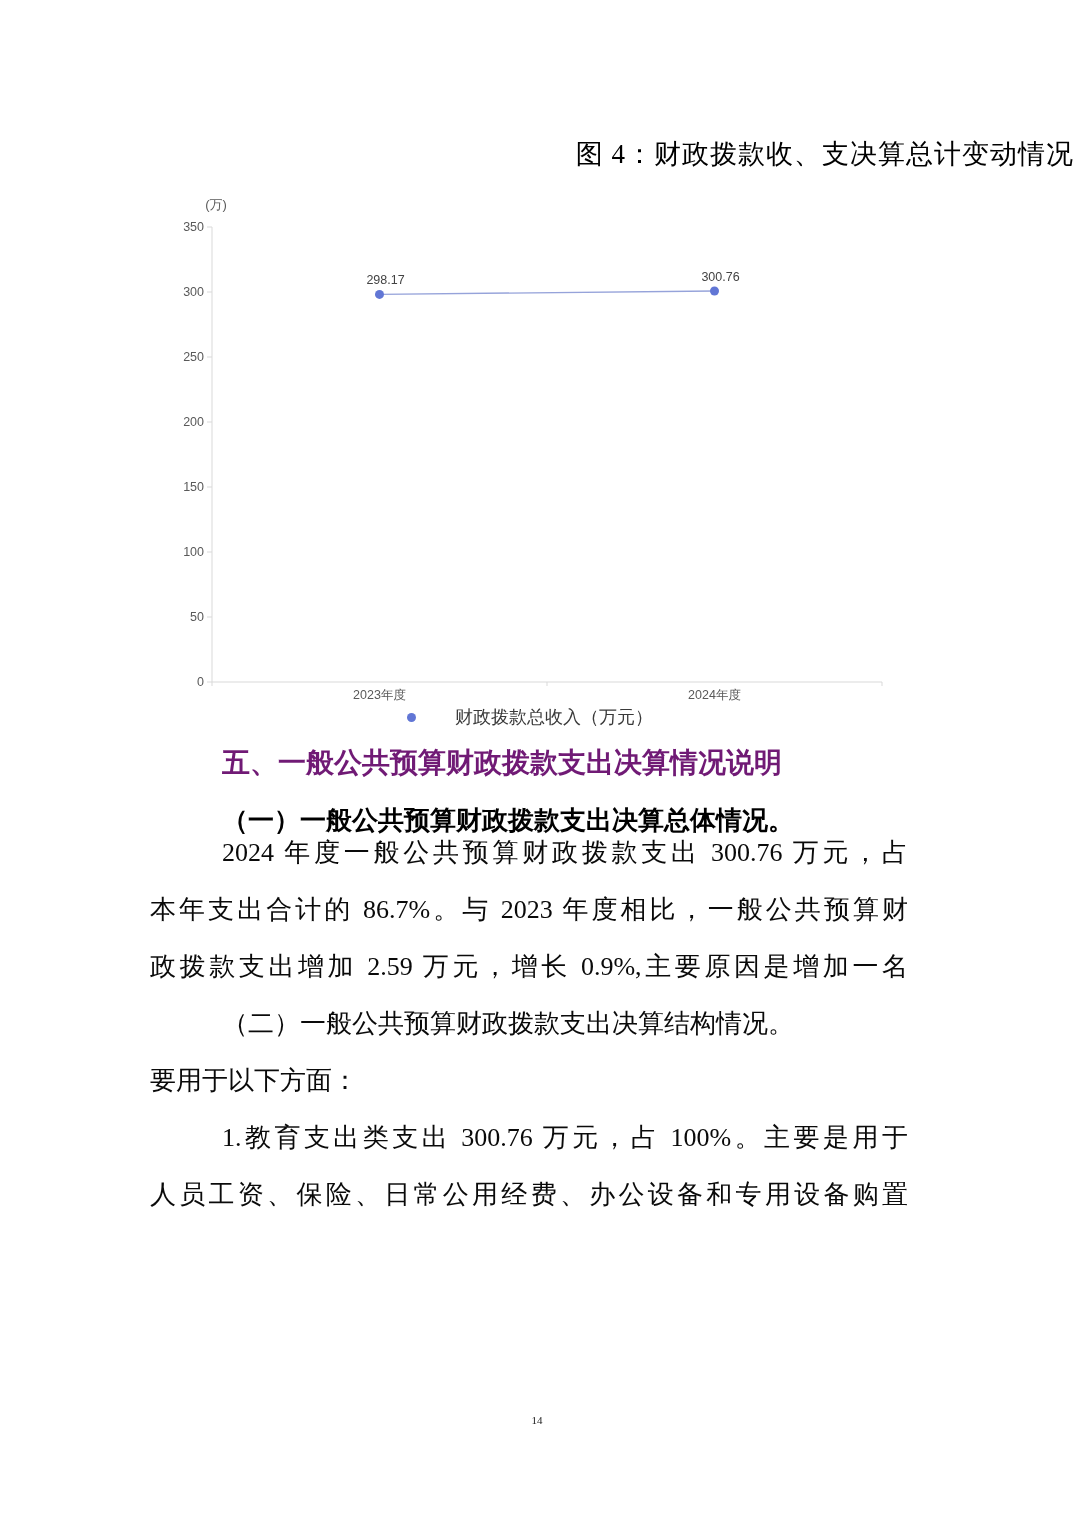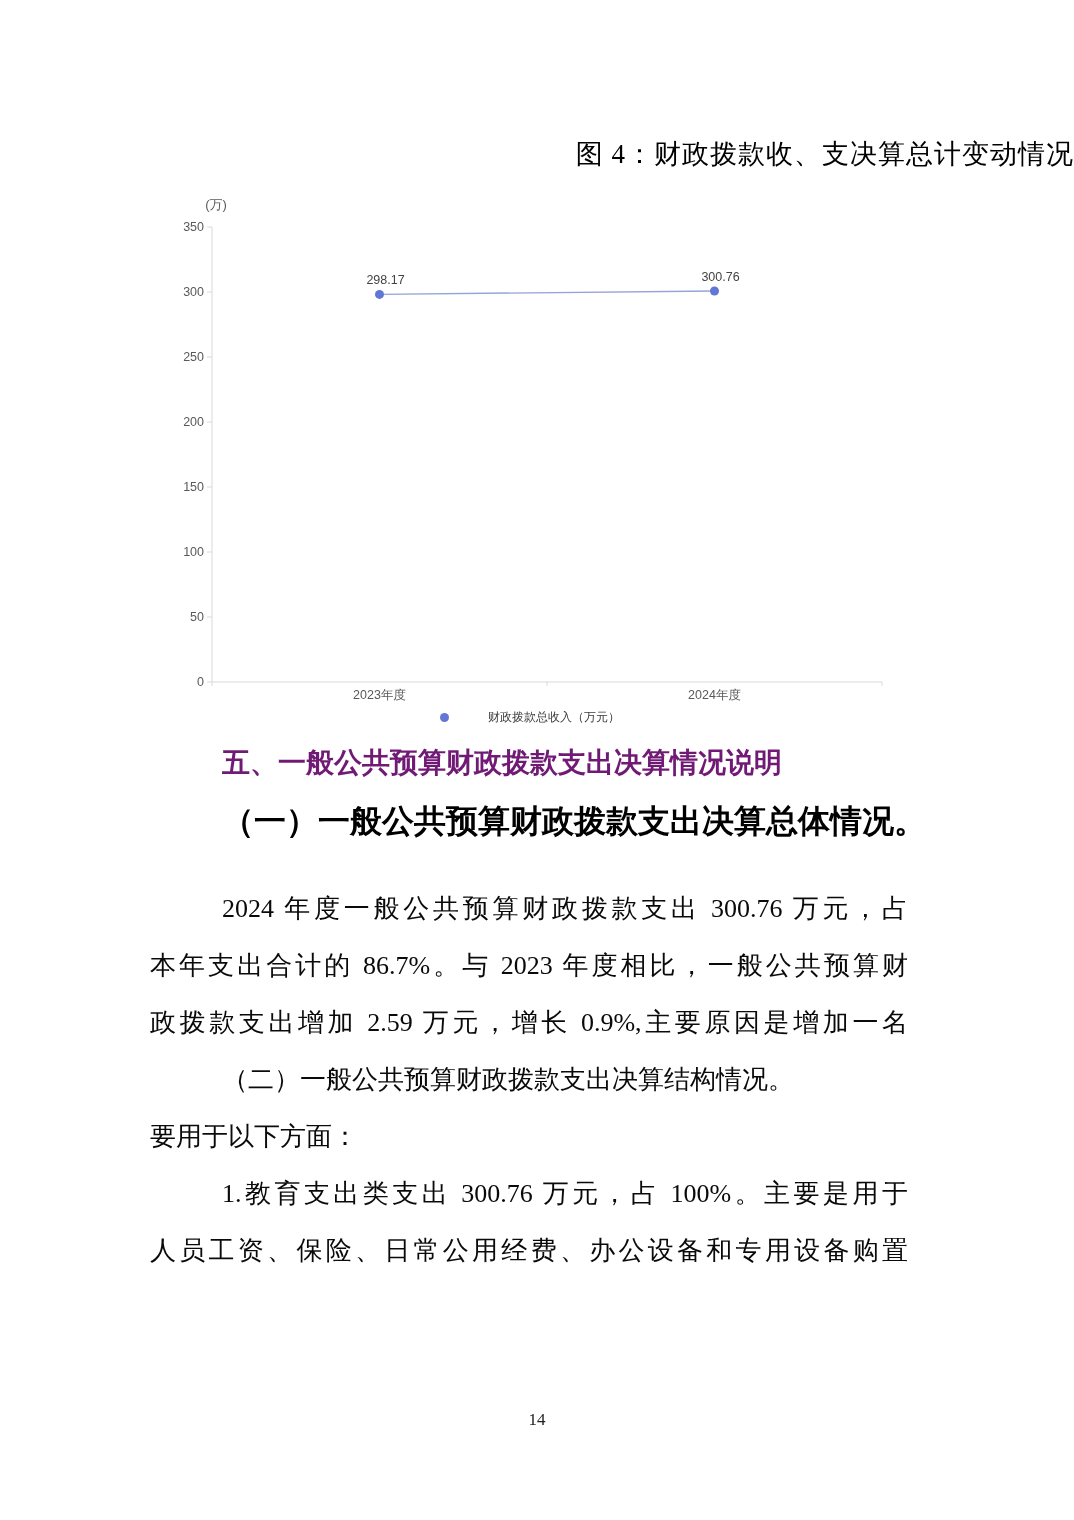--- a/index.html
+++ b/index.html
@@ -7,36 +7,36 @@
        font-family:"Liberation Serif", serif;color:#111;}
 
   .fig-title{position:absolute;top:136px;left:0;width:100%;text-align:right;
     font-size:27px;line-height:36px;letter-spacing:1px;color:#000;}
 
   .chart-wrap{position:absolute;left:150px;top:195px;width:760px;height:545px;}
   .chart-svg{position:absolute;left:0;top:0;width:760px;height:540px;}
   .legend{position:absolute;left:0;top:508px;width:100%;height:28px;
     display:flex;align-items:center;justify-content:center;gap:7px;}
   .legend-dot{width:9px;height:9px;border-radius:50%;flex:0 0 auto;}
-  .legend-label{font-family:"Liberation Sans", sans-serif;font-size:12px;color:#3a3a3a;margin-left:32px;}
+  .legend-label{font-family:"Liberation Sans", sans-serif;font-size:18px;color:#3a3a3a;margin-left:32px;}
 
   .section-heading{position:absolute;left:222px;top:744px;
     font-family:"Liberation Sans", sans-serif;font-weight:bold;
     font-size:28px;line-height:38px;color:#701a75;}
   .subheading-1{position:absolute;left:222px;top:803px;
-    font-weight:bold;font-size:32px;line-height:36px;color:#000;}
+    font-weight:bold;font-size:26px;line-height:36px;color:#000;}
 
-  .body-lines{position:absolute;left:150px;top:880px;width:758px;}
+  .body-lines{position:absolute;left:150px;top:824px;width:758px;}
   .line{height:57px;line-height:57px;font-size:26px;color:#0a0a0a;}
   .line.justify{text-align:justify;text-align-last:justify;}
   .line.indent{padding-left:72px;}
   .line.subheading{font-weight:normal;}
 
   .page-number{position:absolute;top:1408px;left:0;width:100%;text-align:center;
-    font-size:17px;line-height:24px;color:#222;}
+    font-size:11px;line-height:24px;color:#222;}
 </style>
 </head>
 <body>
 
 <div class="fig-title">图 4：财政拨款收、支决算总计变动情况</div>
 
 <div class="chart-wrap">
   <svg class="chart-svg" viewBox="0 0 760 540" xmlns="http://www.w3.org/2000/svg">
       <line x1="62" y1="32" x2="62" y2="487" stroke="#d9d9d9" stroke-width="1"></line>
       <line x1="62" y1="487" x2="732" y2="487" stroke="#d9d9d9" stroke-width="1"></line>

